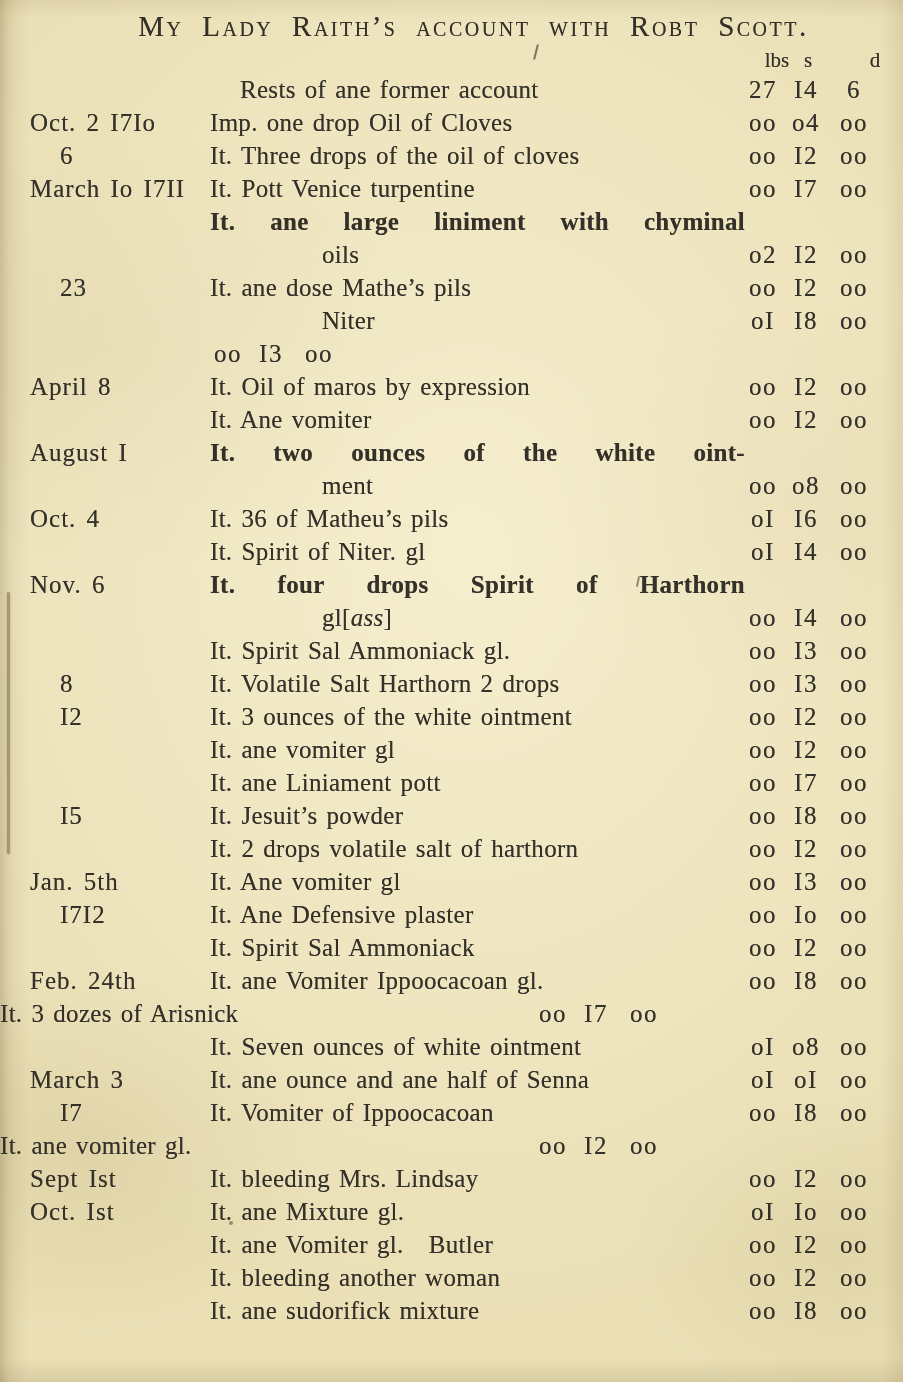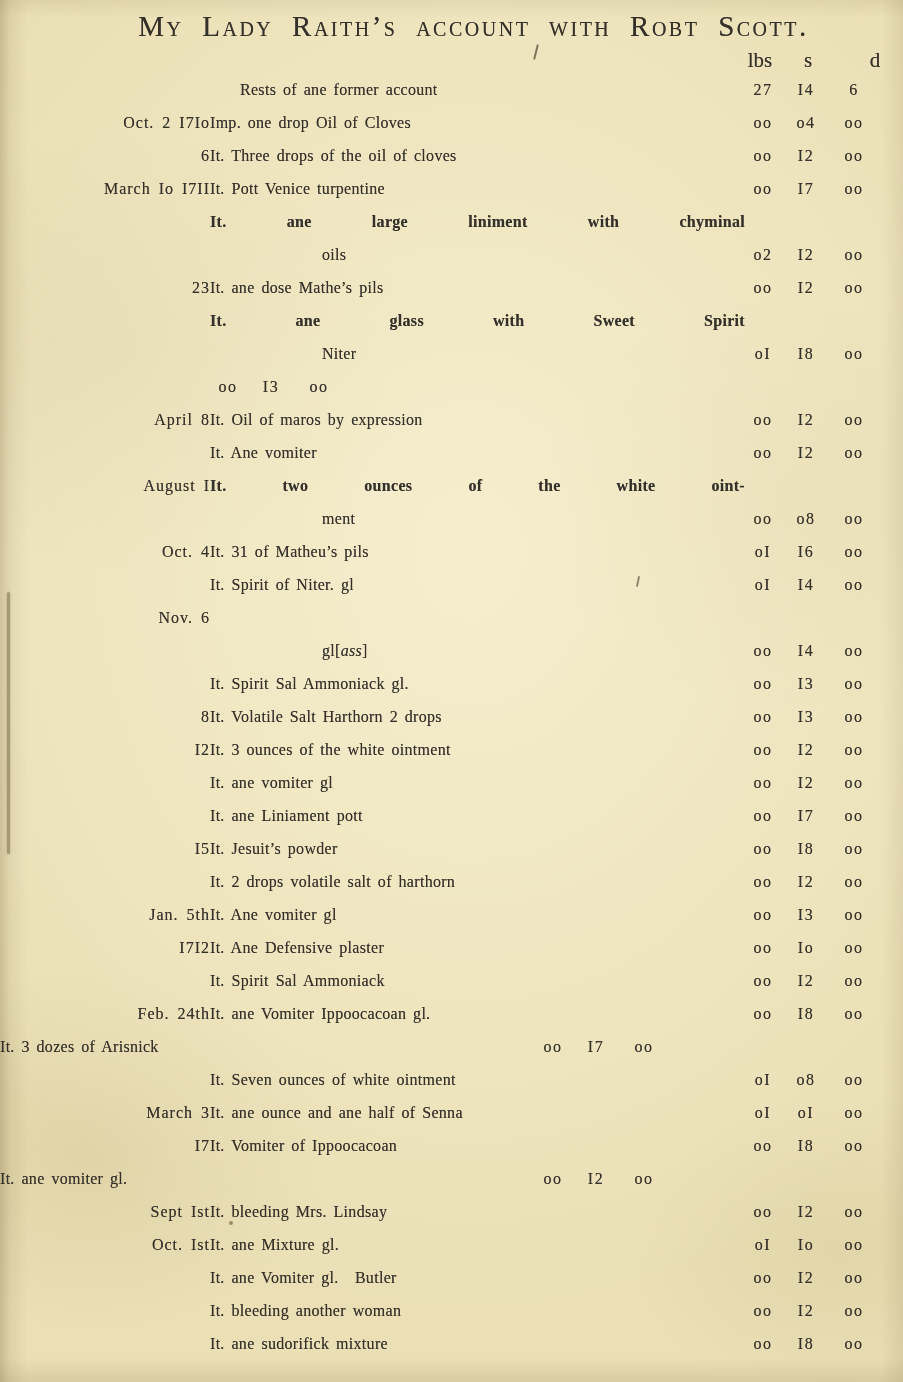--- a/index.html
+++ b/index.html
@@ -27,29 +27,29 @@
     position:absolute;top:10px;left:0;right:0;
     text-align:center;
     font-variant:small-caps;
     font-size:29px;
     letter-spacing:2.5px;
     word-spacing:9px;
     padding-left:44px;
   }
   .col-headers{position:absolute;top:48px;left:0;right:0;font-size:21px;}
   .col-headers span{position:absolute;text-align:center;}
-  .h-lbs{left:740px;width:40px;}
+  .h-lbs{left:757px;width:40px;}
   .h-s{left:788px;width:40px;}
   .h-d{left:855px;width:40px;}
 
   .ledger{position:absolute;top:73px;left:0;width:903px;}
-  .row{display:flex;height:33px;line-height:33px;font-size:16px;}
+  .row{display:flex;height:33px;line-height:33px;font-size:25px;}
   .c-date{
     width:210px;box-sizing:border-box;padding-left:30px;
-    text-align:right;letter-spacing:1px;word-spacing:3px;
+    text-align:left;letter-spacing:1px;word-spacing:3px;
     white-space:nowrap;
   }
   .row.dayshift .c-date{padding-left:60px;}
   .c-item{
     width:535px;box-sizing:border-box;
     white-space:nowrap;
     letter-spacing:0.3px;word-spacing:2.5px;
   }
   .row.indent .c-item{padding-left:30px;}
   .row.cont .c-item{padding-left:112px;}
@@ -134,27 +134,20 @@
   </div>
 
   <div class="row dayshift">
     <div class="c-date">23</div>
     <div class="c-item">It. ane dose Mathe’s pils</div>
     <div class="c-lbs">oo</div>
     <div class="c-s">I2</div>
     <div class="c-d">oo</div>
   </div>
 
-  <div class="row justify">
-    <div class="c-date"></div>
-    <div class="c-item">It. ane glass with Sweet Spirit</div>
-    <div class="c-lbs"></div>
-    <div class="c-s"></div>
-    <div class="c-d"></div>
-  </div>
 
   <div class="row cont">
     <div class="c-date"></div>
     <div class="c-item">Niter</div>
     <div class="c-lbs">oI</div>
     <div class="c-s">I8</div>
     <div class="c-d">oo</div>
   </div>
 
   <div class="row">
@@ -191,36 +184,37 @@
   <div class="row cont">
     <div class="c-date"></div>
     <div class="c-item">ment</div>
     <div class="c-lbs">oo</div>
     <div class="c-s">o8</div>
     <div class="c-d">oo</div>
   </div>
 
   <div class="row">
     <div class="c-date">Oct. 4</div>
-    <div class="c-item">It. 31 of Matheu’s pils</div>
+    <div class="c-item">It. 36 of Matheu’s pils</div>
     <div class="c-lbs">oI</div>
     <div class="c-s">I6</div>
     <div class="c-d">oo</div>
   </div>
 
   <div class="row">
     <div class="c-date"></div>
     <div class="c-item">It. Spirit of Niter. gl</div>
     <div class="c-lbs">oI</div>
     <div class="c-s">I4</div>
     <div class="c-d">oo</div>
   </div>
 
   <div class="row justify">
     <div class="c-date">Nov. 6</div>
+    <div class="c-item">It. four drops Spirit of Harthorn</div>
     <div class="c-lbs"></div>
     <div class="c-s"></div>
     <div class="c-d"></div>
   </div>
 
   <div class="row cont">
     <div class="c-date"></div>
     <div class="c-item"><span>gl[</span><span class="it">ass</span><span>]</span></div>
     <div class="c-lbs">oo</div>
     <div class="c-s">I4</div>

